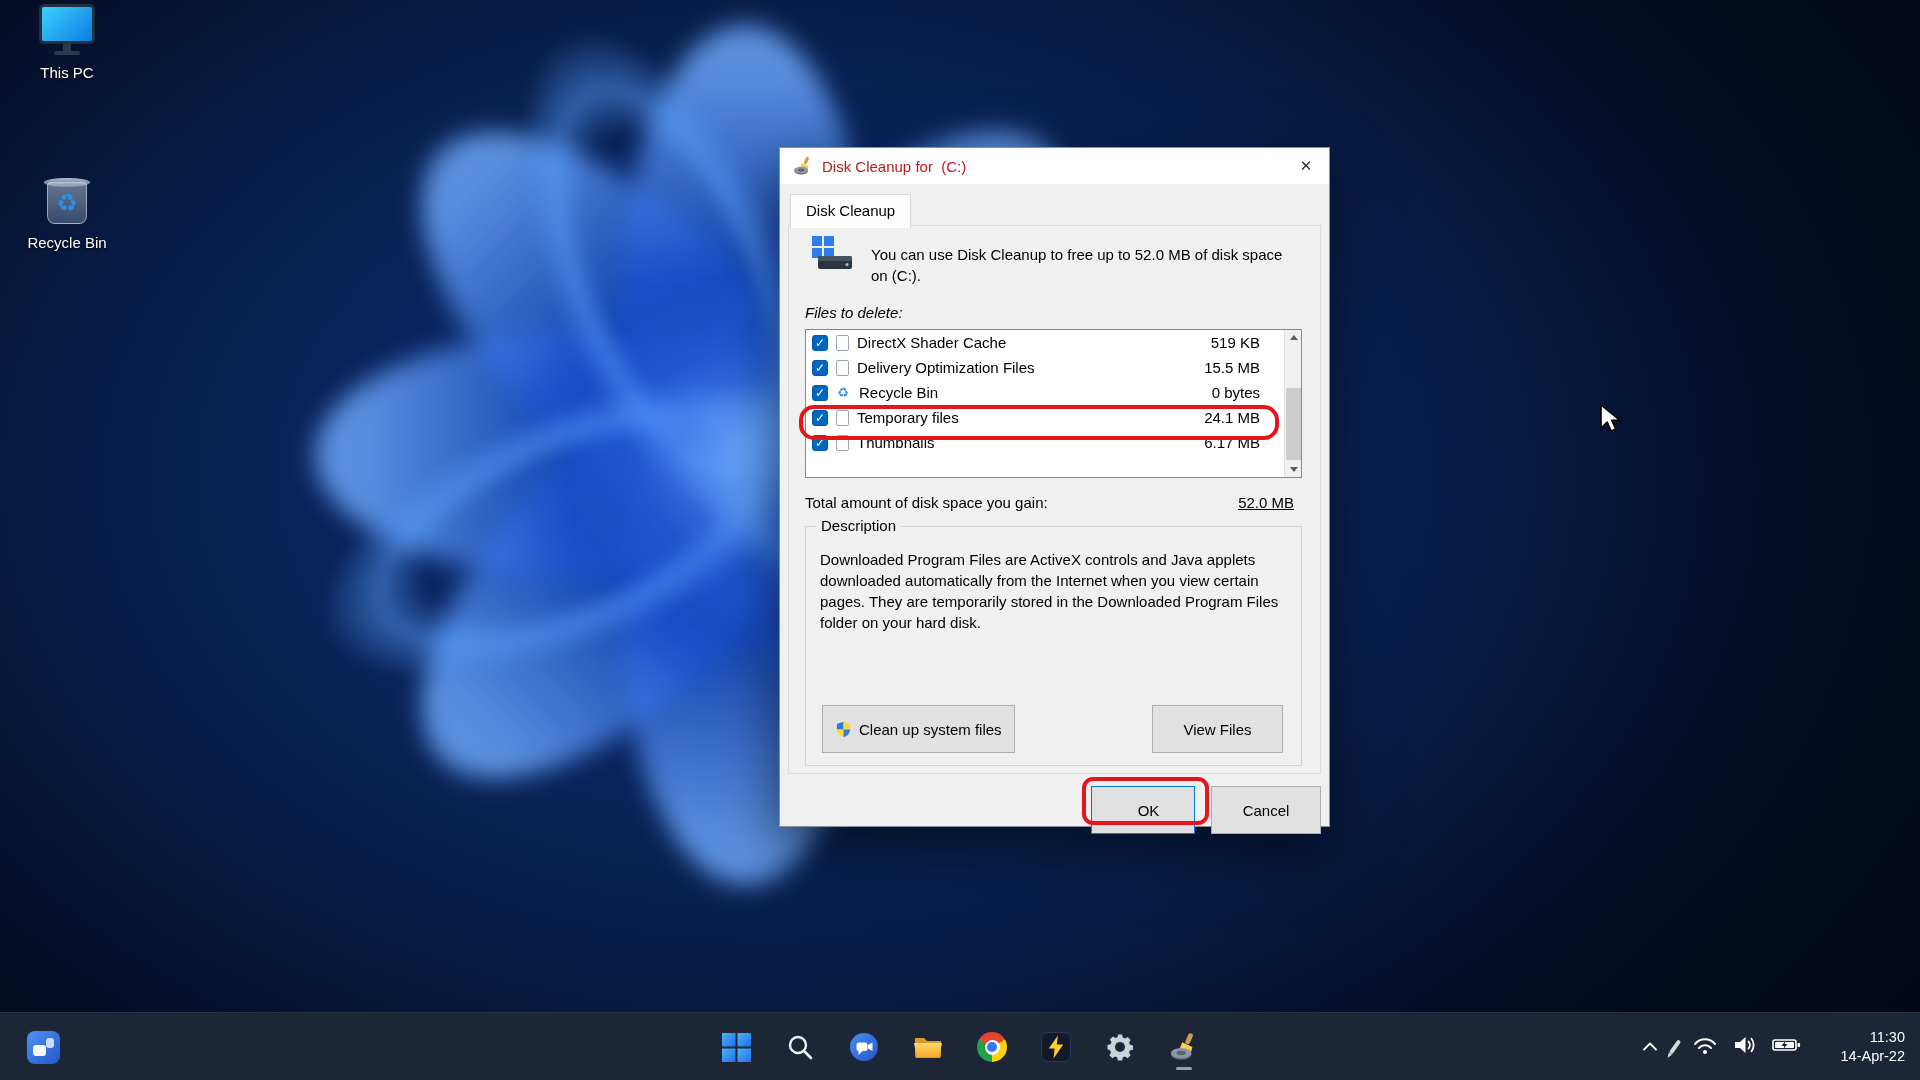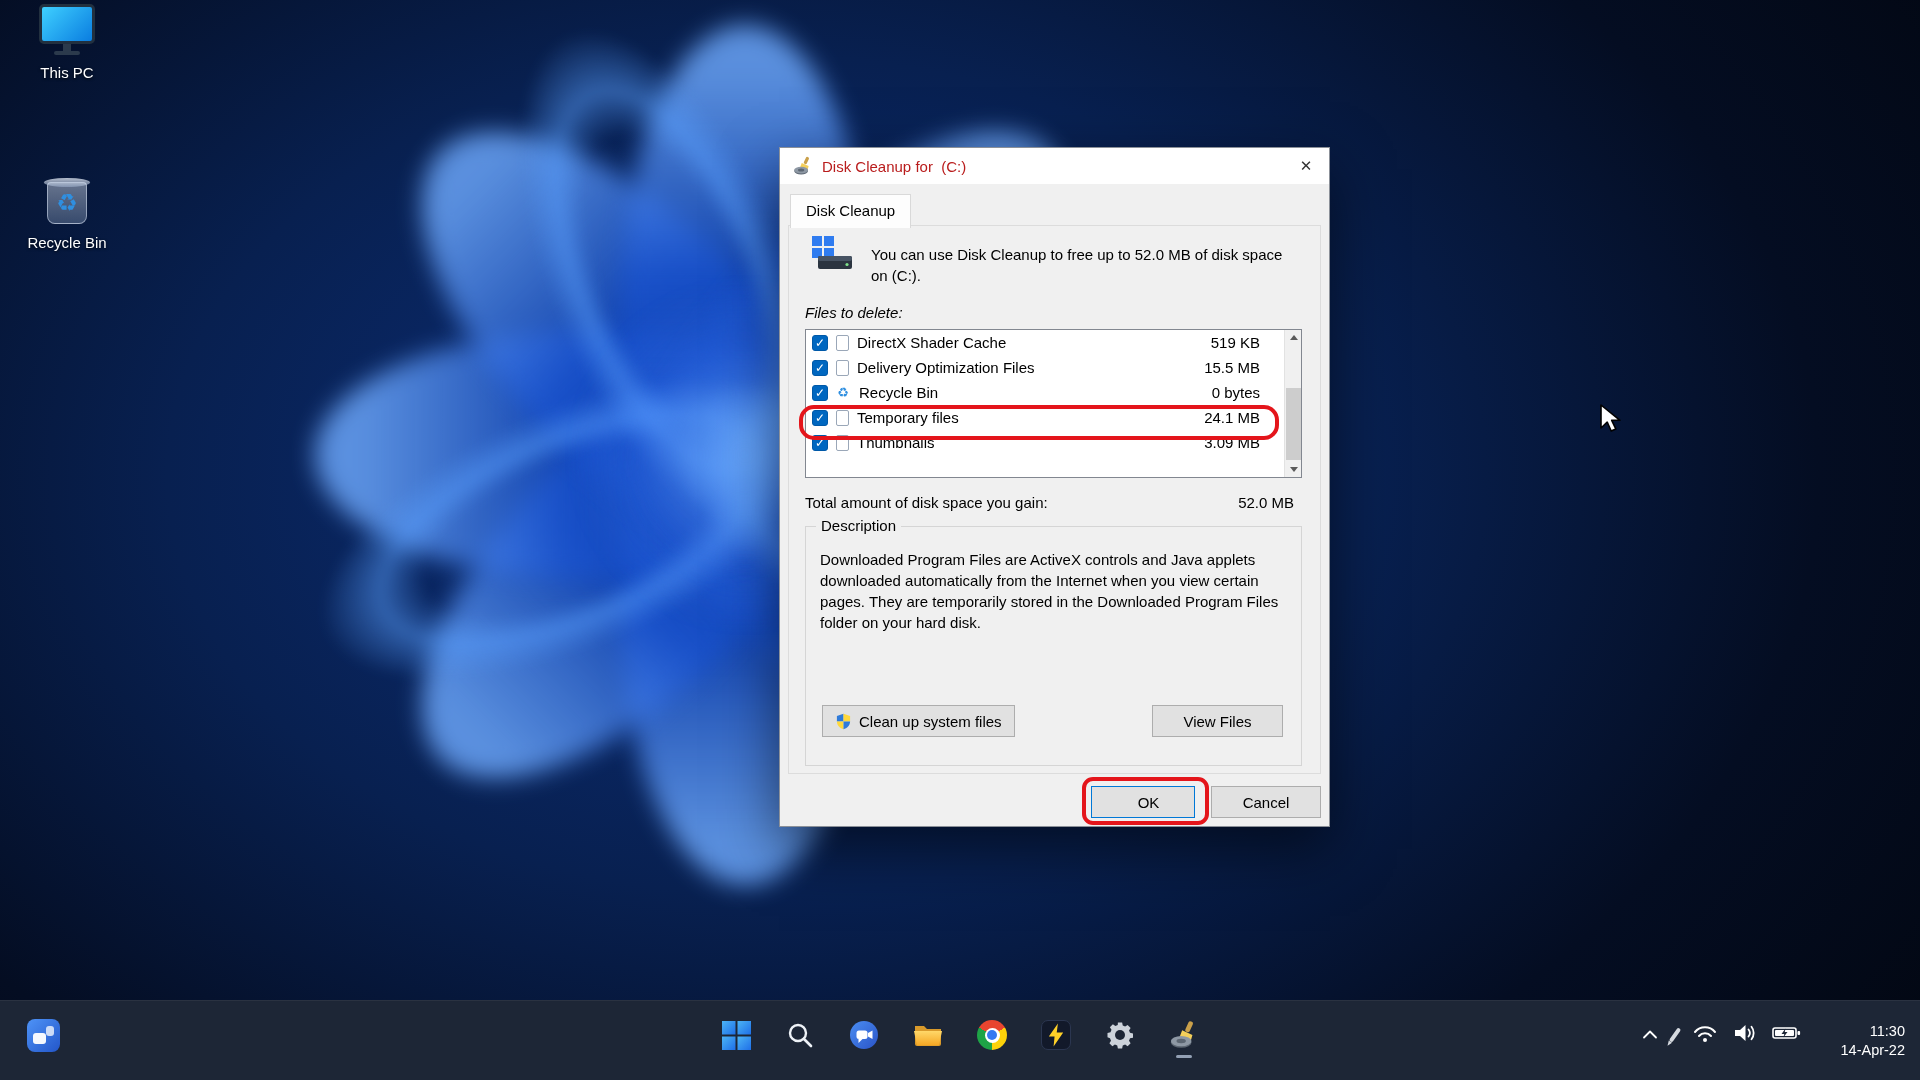--- a/index.html
+++ b/index.html
@@ -66,40 +66,40 @@
   .fname{margin-left:8px;white-space:nowrap;}
   .fsize{margin-left:auto;white-space:nowrap;}
   .vscroll{position:absolute;right:0;top:0;width:17px;height:147px;background:#f0f0f0;border-left:1px solid #e2e2e2;}
   .varrow{position:absolute;left:0;width:17px;height:15px;display:flex;align-items:center;justify-content:center;}
   .varrow.up{top:0;} .varrow.down{bottom:0;}
   .tri-up{width:0;height:0;border-left:4px solid transparent;border-right:4px solid transparent;border-bottom:5px solid #5a5a5a;}
   .tri-down{width:0;height:0;border-left:4px solid transparent;border-right:4px solid transparent;border-top:5px solid #5a5a5a;}
   .vthumb{position:absolute;left:1px;top:58px;width:15px;height:72px;background:#cdcdcd;}
 
   .total-row{position:absolute;left:16px;top:268px;width:497px;display:flex;}
-  .total-value{margin-left:auto;margin-right:8px;}
+  .total-value{margin-left:auto;margin-right:8px;text-decoration:underline;}
 
   .groupbox{position:absolute;left:16px;top:300px;width:497px;height:240px;border:1px solid #d5d5d5;}
   .group-label{position:absolute;left:10px;top:-10px;background:#f0f0f0;padding:0 5px;}
   .desc-text{margin:22px 16px 12px 14px;line-height:21px;}
   .btn{display:inline-flex;align-items:center;justify-content:center;background:#e1e1e1;border:1px solid #adadad;
-    font-size:15px;color:#000;height:32px;}
+    font-size:15px;color:#000;height:48px;}
   .cleanup-btn{position:absolute;left:16px;top:178px;padding:0 12px;}
   .shield{width:17px;height:17px;margin-right:7px;flex:0 0 auto;}
   .viewfiles-btn{position:absolute;right:18px;top:178px;width:131px;}
   .ok-btn{position:absolute;left:311px;top:638px;width:104px;border-color:#0078d7;padding-left:17px;}
   .cancel-btn{position:absolute;left:431px;top:638px;width:110px;}
 
   
   .annot{position:absolute;border:4px solid #e4151b;border-radius:15px;pointer-events:none;z-index:20;}
   .annot-temp{left:799px;top:405px;width:480px;height:35px;}
   .annot-ok{left:1082px;top:777px;width:127px;height:48px;border-radius:11px;}
 
   
-  .taskbar{position:absolute;left:0;right:0;bottom:0;height:80px;background:#1d2636;border-top:1px solid rgba(255,255,255,.06);}
+  .taskbar{position:absolute;left:0;right:0;bottom:0;height:68px;background:#1d2636;border-top:1px solid rgba(255,255,255,.06);}
   .tb-btn{width:54px;height:50px;border-radius:6px;display:flex;align-items:center;justify-content:center;position:relative;}
   .tb-left{position:absolute;left:16px;top:9px;}
   .tb-center{position:absolute;left:50%;top:9px;transform:translateX(-50%);display:flex;gap:10px;}
   .widgets-tile{width:33px;height:33px;border-radius:8px;background:linear-gradient(135deg,#4e93f7 0%,#2356c9 100%);position:relative;}
   .widgets-tile .w1{position:absolute;left:6px;top:14px;width:13px;height:11px;border-radius:3px;background:rgba(255,255,255,.95);}
   .widgets-tile .w2{position:absolute;left:19px;top:7px;width:8px;height:10px;border-radius:3px;background:rgba(255,255,255,.75);}
   .chrome-ball{width:30px;height:30px;border-radius:50%;position:relative;
     background:conic-gradient(from -60deg,#e8452f 0 120deg,#fdd20a 120deg 240deg,#1ea346 240deg 360deg);}
   .chrome-ball::before{content:"";position:absolute;left:7.5px;top:7.5px;width:15px;height:15px;border-radius:50%;background:#fff;}
   .chrome-ball::after{content:"";position:absolute;left:10px;top:10px;width:10px;height:10px;border-radius:50%;background:#3578f2;}
@@ -213,21 +213,21 @@
         <div class="lrow">
           <div class="cb"></div>
           <div class="ficon"></div>
           <span class="fname">Temporary files</span>
           <span class="fsize">24.1 MB</span>
         </div>
         <div class="lrow">
           <div class="cb"></div>
           <div class="ficon"></div>
           <span class="fname">Thumbnails</span>
-          <span class="fsize">3.09 MB</span>
+          <span class="fsize">6.17 MB</span>
         </div>
         <div class="vscroll">
           <div class="varrow up">
               <div class="tri-up"></div>
             </div>
           <div class="vthumb"></div>
           <div class="varrow down">
               <div class="tri-down"></div>
             </div>
         </div>

